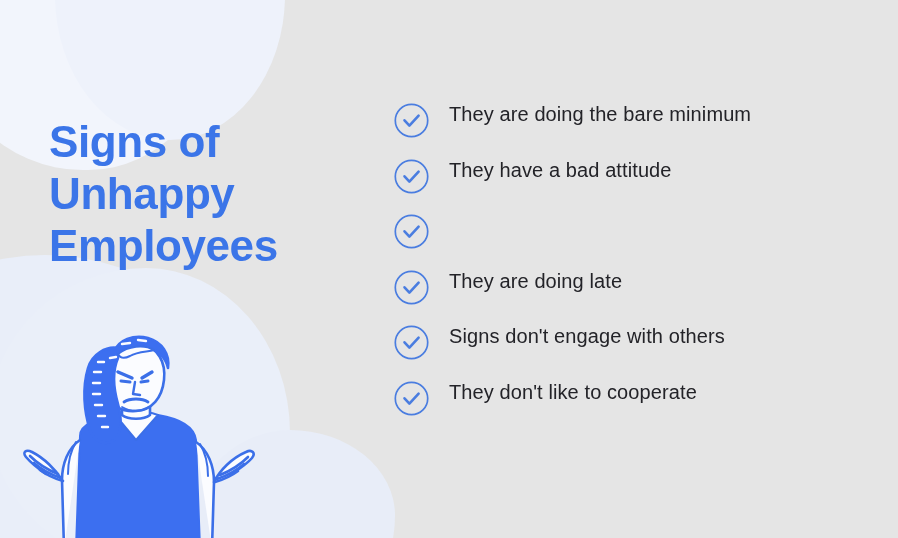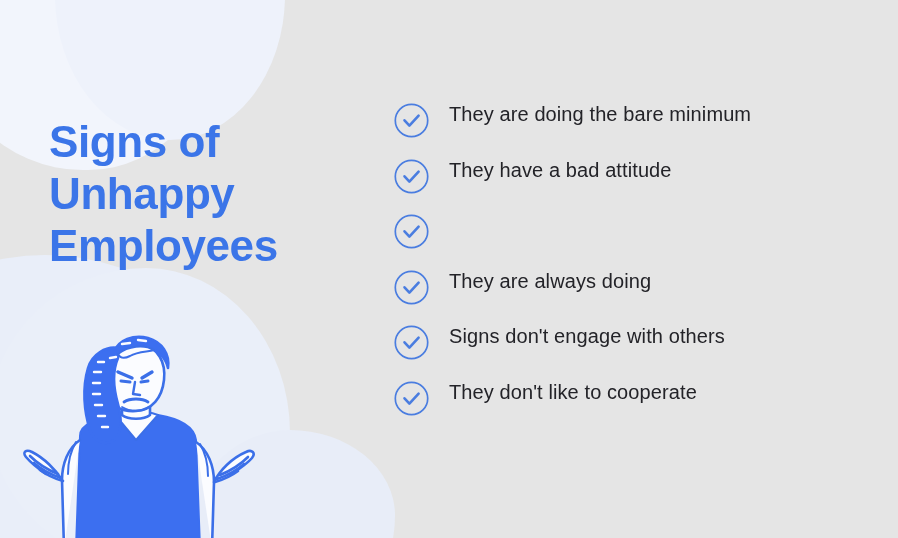--- a/index.html
+++ b/index.html
@@ -228,21 +228,21 @@
       </span>
     </div>
 
     <div class="check-row">
       <span class="check-icon">
         <svg viewBox="0 0 37 37" xmlns="http://www.w3.org/2000/svg">
           <circle cx="18.5" cy="18.5" r="16.2" fill="none" stroke="#4a7de0" stroke-width="1.7"></circle>
           <path d="M11.5 18.3 L 16.4 23.6 L 25.6 13.6" fill="none" stroke="#4a7de0" stroke-width="2.6" stroke-linecap="round" stroke-linejoin="round"></path>
         </svg>
       </span>
-      <span class="check-label">They are always doing</span>
+      <span class="check-label">They are doing late</span>
     </div>
 
     <div class="check-row">
       <span class="check-icon">
         <svg viewBox="0 0 37 37" xmlns="http://www.w3.org/2000/svg">
           <circle cx="18.5" cy="18.5" r="16.2" fill="none" stroke="#4a7de0" stroke-width="1.7"></circle>
           <path d="M11.5 18.3 L 16.4 23.6 L 25.6 13.6" fill="none" stroke="#4a7de0" stroke-width="2.6" stroke-linecap="round" stroke-linejoin="round"></path>
         </svg>
       </span>
       <span class="check-label">Signs don't engage with others</span>

